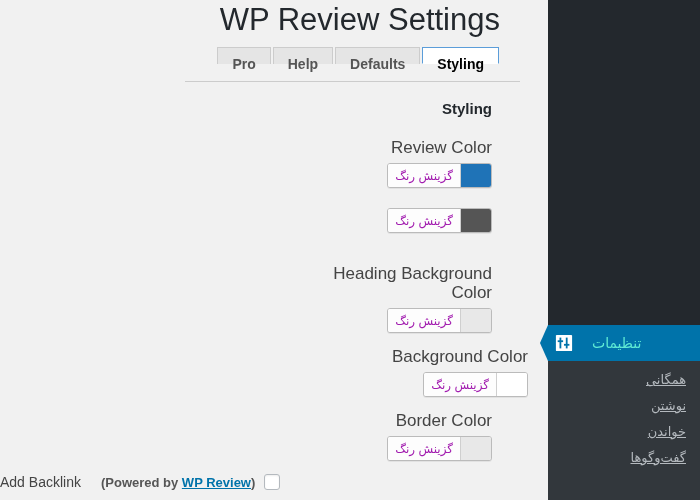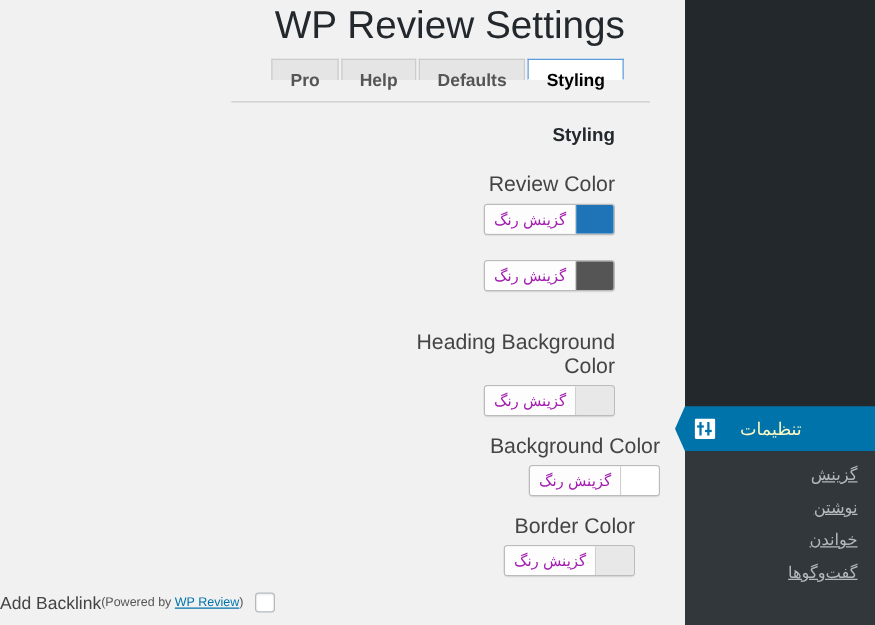--- a/index.html
+++ b/index.html
@@ -50,21 +50,21 @@
     background: #0073aa;
     color: #fff;
     display: flex;
     align-items: center;
     justify-content: flex-end;
     box-sizing: border-box;
     padding-right: 0;
   }
   .menu-item-current .menu-label {
     font-size: 14px;
-    color: #fef9c3;
+    color: #5eead4;
     line-height: 36px;
     padding-left: 10px;
   }
   .menu-item-current .menu-icon {
     width: 28px;
     margin-right: 4px;
     margin-left: 2px;
     display: flex;
     align-items: center;
     justify-content: center;
@@ -242,23 +242,24 @@
     display: flex;
     justify-content: flex-start;
     align-items: center;
   }
   #backlink-label {
     font-size: 14px;
     color: #444;
     line-height: 20px;
   }
   #backlink-powered {
-    font-size: 10px;
+    font-size: 13px;
     color: #555;
-    margin-left: 0;
+    margin-left: 20px;
+    font-weight: bold;
   }
   #backlink-link {
     color: #0073aa;
     text-decoration: underline;
   }
   #backlink-checkbox {
     width: 16px;
     height: 16px;
     margin-left: 9px;
     background: #fff;
@@ -318,21 +319,21 @@
     <div class="form-row" style="top:347px;margin-left:36px;">
       <span class="form-label">Background Color</span>
       <div class="picker-wrap">
         <div class="color-picker">
           <span class="picker-btn">گزینش رنگ</span>
           <span class="picker-swatch" style="background: rgb(255, 255, 255); border-left: 0px;"></span>
         </div>
       </div>
     </div>
 
-    <div class="form-row" style="top:411px;padding-left:16px;">
+    <div class="form-row" style="top:411px;">
       <span class="form-label">Border Color</span>
       <div class="picker-wrap">
         <div class="color-picker">
           <span class="picker-btn">گزینش رنگ</span>
           <span class="picker-swatch" style="background: rgb(232, 232, 232);"></span>
         </div>
       </div>
     </div>
 
     <div id="backlink-row">
@@ -354,20 +355,20 @@
           <rect x="5" y="4" width="2" height="12" fill="#0073aa"></rect>
           <rect x="3" y="7" width="6" height="2" fill="#0073aa"></rect>
           <rect x="12" y="4" width="2" height="12" fill="#0073aa"></rect>
           <rect x="10" y="11" width="6" height="2" fill="#0073aa"></rect>
         </svg>
       </span>
     </div>
     <div class="menu-arrow"></div>
 
     <div class="submenu">
-      <a class="submenu-item" href="#">گزینش</a>
+      <a class="submenu-item" href="#">همگانی</a>
       <a class="submenu-item" href="#">نوشتن</a>
       <a class="submenu-item" href="#">خواندن</a>
       <a class="submenu-item" href="#">گفت‌وگوها</a>
     </div>
   </div>
 
 </div>
 
 </body></html>

